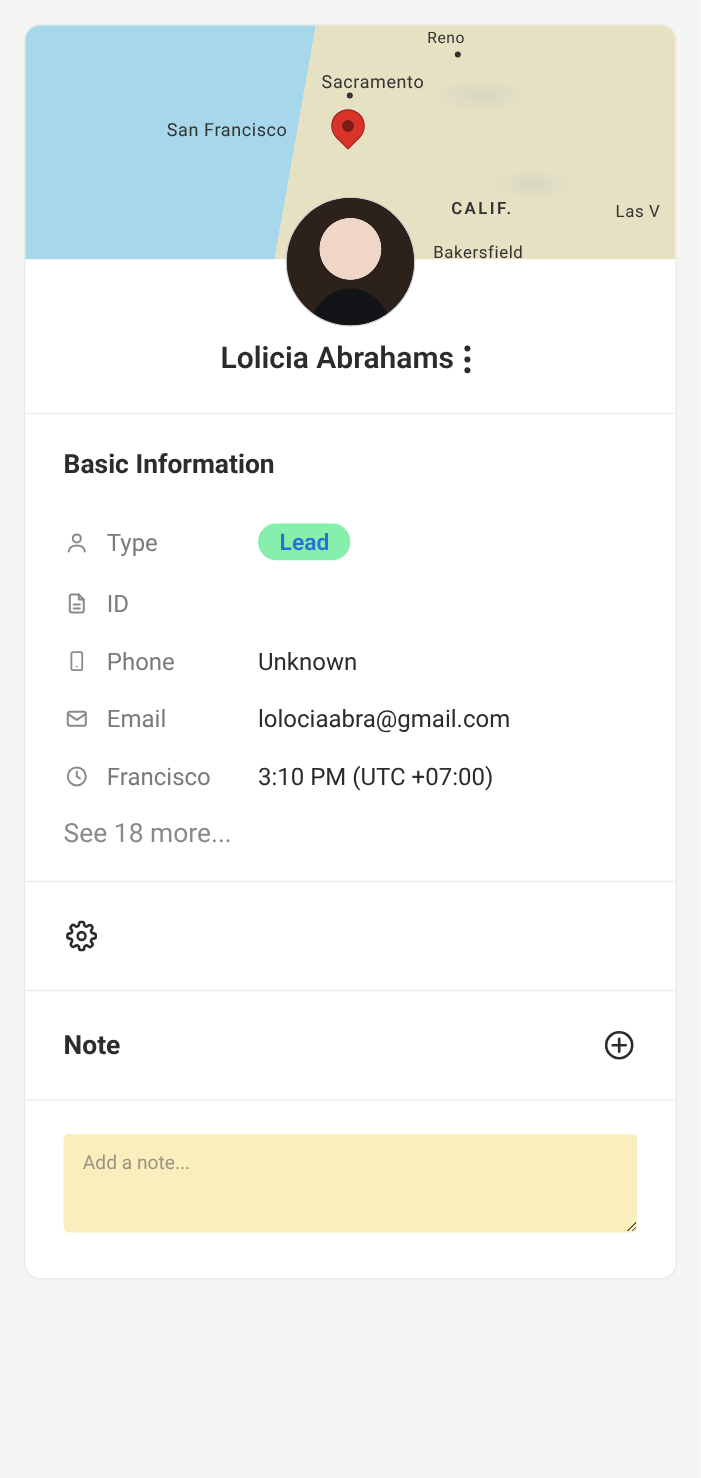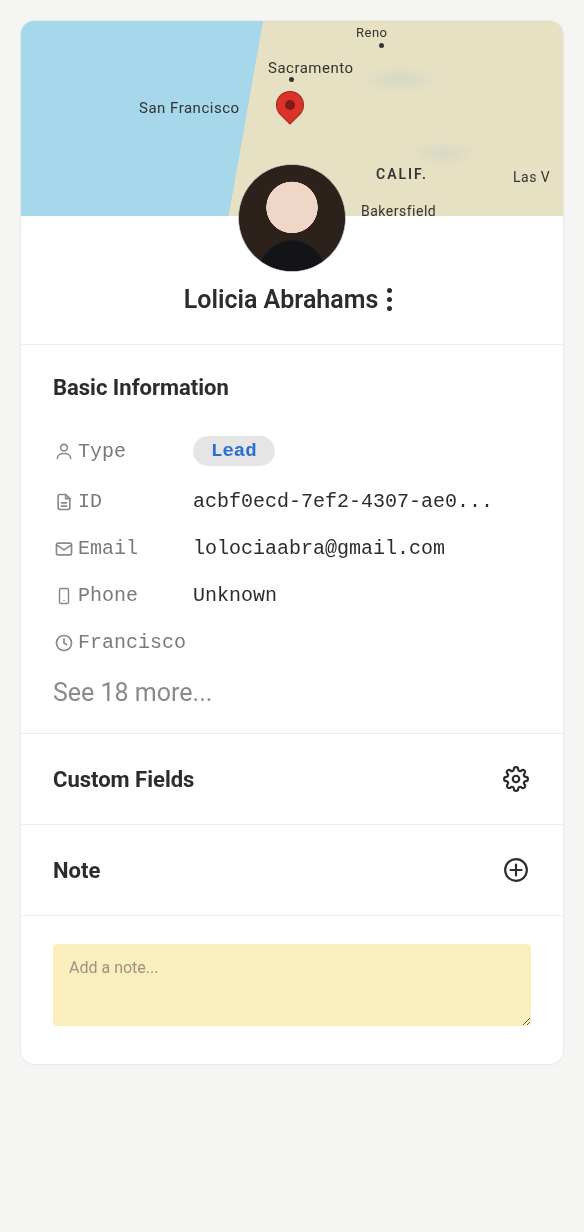--- a/index.html
+++ b/index.html
@@ -89,36 +89,36 @@
   }
   .more-btn{
     width:22px;height:30px;
     display:flex;flex-direction:column;align-items:center;justify-content:center;
     gap:4px;cursor:pointer;background:none;border:none;
   }
   .more-btn span{width:5px;height:5px;border-radius:50%;background:#2c2c2c;display:block;}
   .divider{height:1px;background:#ececec;}
   .section{padding:30px 32px 26px 32px;}
   .section-title{font-size:22px;font-weight:700;color:#2c2c2c;margin-bottom:36px;}
-  .info-row{display:flex;align-items:center;margin-bottom:24px;gap:3px;font-family:Liberation Mono, monospace;}
+  .info-row{display:flex;align-items:center;margin-bottom:24px;gap:14px;}
   .info-row:last-of-type{margin-bottom:20px;}
   .info-icon{width:22px;height:22px;flex:0 0 22px;display:flex;align-items:center;justify-content:center;color:#8a8a8a;}
   .info-icon svg{stroke:#8a8a8a;}
   .info-label{flex:0 0 112px;font-size:20px;color:#7a7a7a;}
   .info-value{font-size:20px;color:#2c2c2c;overflow:hidden;text-overflow:ellipsis;white-space:nowrap;flex:1;}
   .badge{
     display:inline-block;
-    background:#e5e5e5;
+    background:#86efac;
     color:#2a6fd6;
     font-weight:600;
     font-size:19px;
     padding:4px 18px;
     border-radius:999px;
   }
-  .see-more{font-size:25px;color:#8a8a8a;cursor:pointer;}
+  .see-more{font-size:22px;color:#8a8a8a;cursor:pointer;}
   .section-hdr{display:flex;align-items:center;justify-content:space-between;padding:30px 32px;}
   .section-hdr .title{font-size:22px;font-weight:700;color:#2c2c2c;}
   .icon-btn{width:30px;height:30px;display:flex;align-items:center;justify-content:center;cursor:pointer;background:none;border:none;}
   .icon-btn svg{stroke:#2c2c2c;}
   .note-section{padding:28px 32px 34px 32px;}
   .note-title{font-size:22px;font-weight:700;color:#2c2c2c;margin-bottom:18px;}
   .note-area{
     width:100%;
     min-height:82px;
     background:#faeebc;
@@ -182,62 +182,61 @@
 
     <div class="info-row">
       <span class="info-icon">
         <svg width="20" height="20" viewBox="0 0 24 24" fill="none" stroke-width="2" stroke-linecap="round" stroke-linejoin="round">
             <path d="M14 3H7a2 2 0 0 0-2 2v14a2 2 0 0 0 2 2h10a2 2 0 0 0 2-2V8z"></path>
             <path d="M14 3v5h5"></path>
             <path d="M9 13h6M9 17h6"></path>
           </svg>
       </span>
       <span class="info-label">ID</span>
-      <span class="info-value">acbf0ecd-7ef2-4307-ae0...</span>
-    </div>
-
-    <div class="info-row">
-      <span class="info-icon">
-        <svg width="20" height="20" viewBox="0 0 24 24" fill="none" stroke-width="2" stroke-linecap="round" stroke-linejoin="round">
-            <rect x="3" y="5" width="18" height="14" rx="2"></rect>
-            <path d="M3 7l9 6 9-6"></path>
-          </svg>
-      </span>
-      <span class="info-label">Email</span>
-      <span class="info-value">lolociaabra@gmail.com</span>
     </div>
 
     <div class="info-row">
       <span class="info-icon">
         <svg width="18" height="22" viewBox="0 0 24 24" fill="none" stroke-width="2" stroke-linecap="round" stroke-linejoin="round">
             <rect x="6" y="2" width="12" height="20" rx="2"></rect>
             <circle cx="12" cy="18" r="1" fill="#8a8a8a" stroke="none"></circle>
           </svg>
       </span>
       <span class="info-label">Phone</span>
       <span class="info-value">Unknown</span>
     </div>
 
     <div class="info-row">
       <span class="info-icon">
         <svg width="20" height="20" viewBox="0 0 24 24" fill="none" stroke-width="2" stroke-linecap="round" stroke-linejoin="round">
+            <rect x="3" y="5" width="18" height="14" rx="2"></rect>
+            <path d="M3 7l9 6 9-6"></path>
+          </svg>
+      </span>
+      <span class="info-label">Email</span>
+      <span class="info-value">lolociaabra@gmail.com</span>
+    </div>
+
+    <div class="info-row">
+      <span class="info-icon">
+        <svg width="20" height="20" viewBox="0 0 24 24" fill="none" stroke-width="2" stroke-linecap="round" stroke-linejoin="round">
             <circle cx="12" cy="12" r="9"></circle>
             <path d="M12 7v5l3 2"></path>
           </svg>
       </span>
       <span class="info-label">Francisco</span>
+      <span class="info-value">3:10 PM (UTC +07:00)</span>
     </div>
 
     <div class="see-more">See 18 more...</div>
   </div>
 
   <div class="divider"></div>
 
   <div class="section-hdr">
-    <div class="title">Custom Fields</div>
     <button class="icon-btn" aria-label="Settings">
       <svg width="26" height="26" viewBox="0 0 24 24" fill="none" stroke-width="2" stroke-linecap="round" stroke-linejoin="round">
         <circle cx="12" cy="12" r="3"></circle>
         <path d="M19.4 15a1.7 1.7 0 0 0 .34 1.87l.06.06a2 2 0 1 1-2.83 2.83l-.06-.06a1.7 1.7 0 0 0-1.87-.34 1.7 1.7 0 0 0-1 1.56V21a2 2 0 1 1-4 0v-.09a1.7 1.7 0 0 0-1-1.56 1.7 1.7 0 0 0-1.87.34l-.06.06a2 2 0 1 1-2.83-2.83l.06-.06A1.7 1.7 0 0 0 4.6 15a1.7 1.7 0 0 0-1.56-1H3a2 2 0 1 1 0-4h.09A1.7 1.7 0 0 0 4.6 9a1.7 1.7 0 0 0-.34-1.87l-.06-.06A2 2 0 1 1 7.03 4.24l.06.06A1.7 1.7 0 0 0 9 4.6a1.7 1.7 0 0 0 1-1.56V3a2 2 0 1 1 4 0v.09c0 .67.39 1.27 1 1.51a1.7 1.7 0 0 0 1.87-.34l.06-.06a2 2 0 1 1 2.83 2.83l-.06.06A1.7 1.7 0 0 0 19.4 9c.24.61.84 1 1.51 1H21a2 2 0 1 1 0 4h-.09a1.7 1.7 0 0 0-1.51 1z"></path>
       </svg>
     </button>
   </div>
 
   <div class="divider"></div>
 

